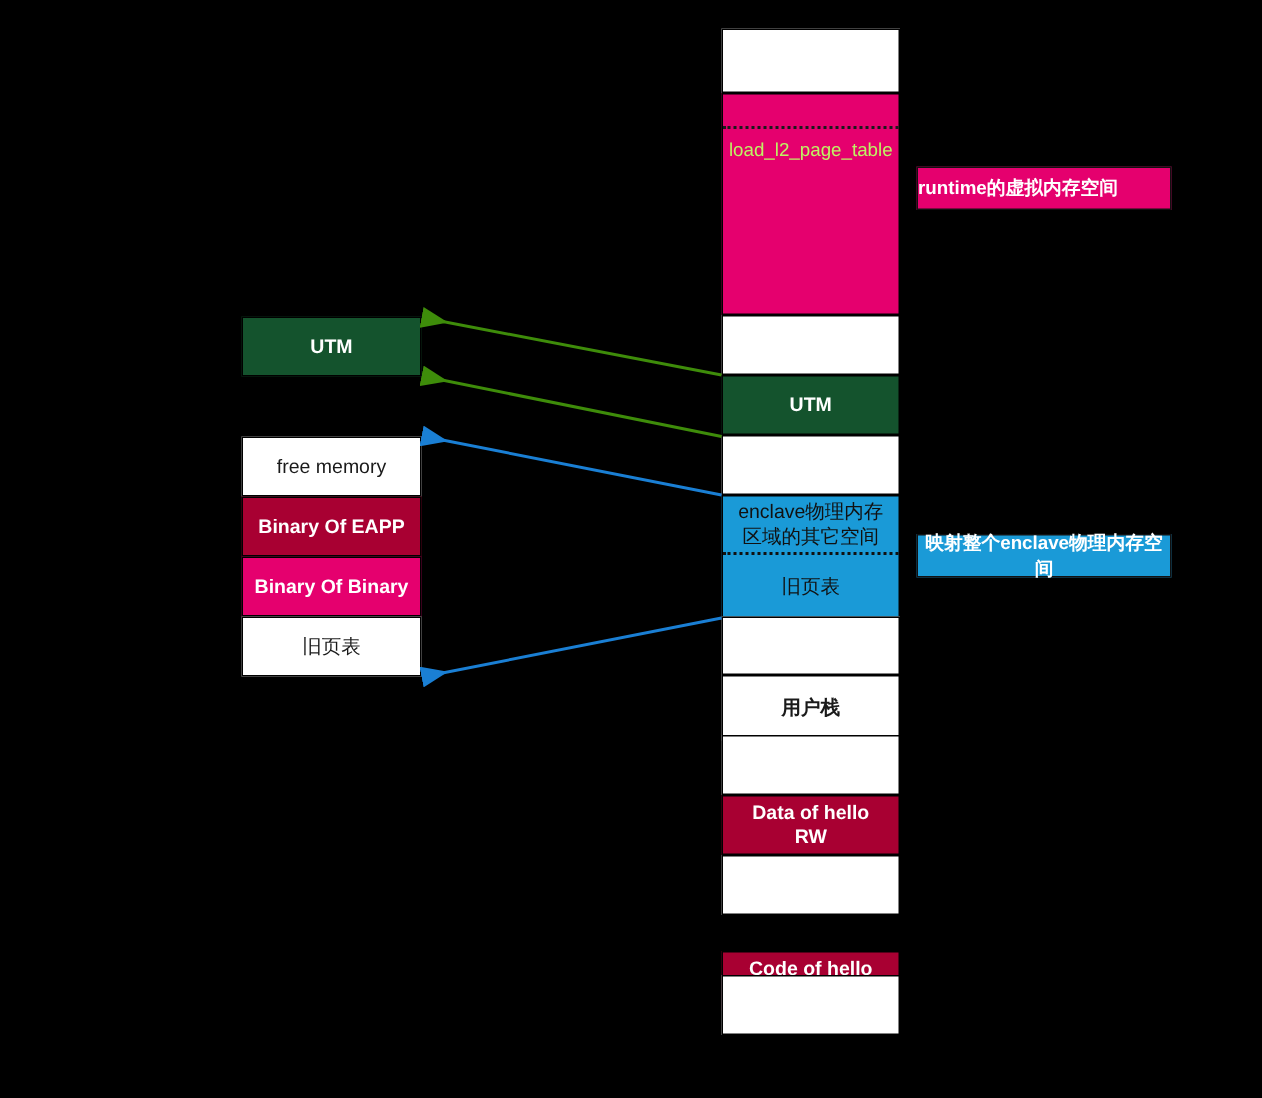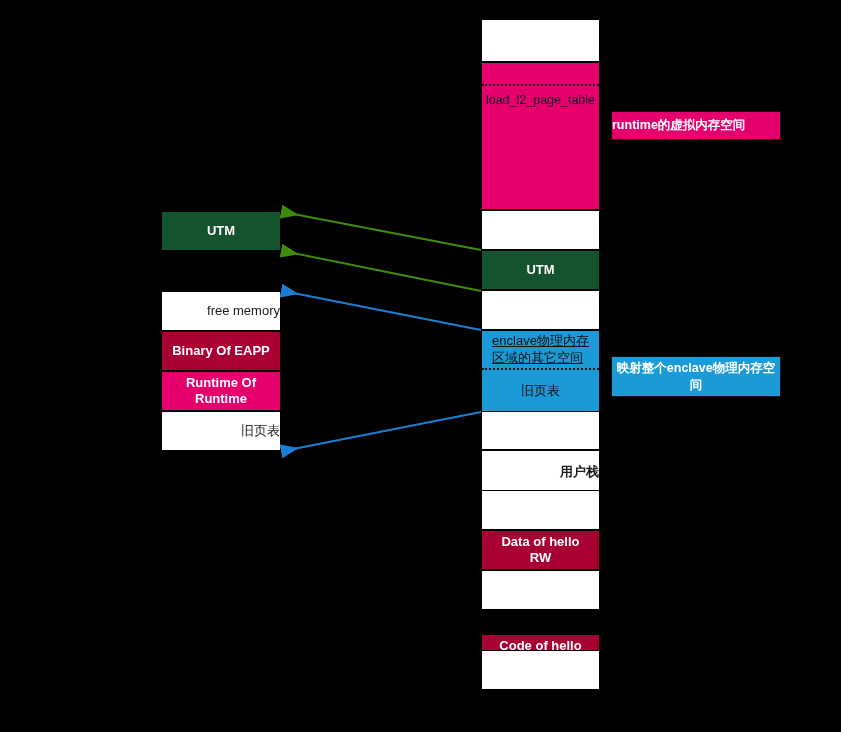--- a/index.html
+++ b/index.html
@@ -27,21 +27,20 @@
     justify-content: center;
     text-align: center;
     font-size: 13px;
     line-height: 1.2;
     white-space: pre-line;
   }
   .block.plain {
     background: #ffffff;
     color: #1a1a1a;
     font-weight: normal;
-    justify-content: flex-end;
   }
   .block.green {
     background: #14532d;
     color: #ffffff;
     font-weight: bold;
   }
   .block.pink {
     background: #E5006E;
     color: #ffffff;
     font-weight: bold;
@@ -61,46 +60,45 @@
   }
   .pt-pad {
     flex: 0 0 auto;
   }
   .pt-row {
     flex: 0 0 auto;
     height: 28px;
     display: flex;
     align-items: center;
     justify-content: center;
-    color: #0f172a;
+    color: #bef264;
     font-size: 12.5px;
     border-top: 2px dotted #1a1a1a;
   }
   .pt-row.last-line {
     border-bottom: 2px dotted #1a1a1a;
   }
   .blue-split {
     position: absolute;
     box-sizing: border-box;
     background: #1A9AD7;
     border: 1px solid #000000;
     display: flex;
     flex-direction: column;
   }
   .blue-top {
     flex: 1 1 auto;
     display: flex;
     align-items: center;
     justify-content: center;
-    text-align: left;
+    text-align: center;
     color: #111111;
     font-size: 13px;
     line-height: 1.25;
     white-space: pre-line;
-    text-decoration: underline;
   }
   .blue-bottom {
     flex: 0 0 41px;
     display: flex;
     align-items: center;
     justify-content: center;
     color: #111111;
     font-size: 13px;
     border-top: 2px dotted #111111;
   }
@@ -142,21 +140,21 @@
 
   <div class="block plain" style="left:161px; top:291px; width:120px; height:40px;">
     <span>free memory</span>
   </div>
 
   <div class="block darkred" style="left:161px; top:331px; width:120px; height:40px;">
     <span>Binary Of EAPP</span>
   </div>
 
   <div class="block pink" style="left:161px; top:371px; width:120px; height:40px;">
-    <span>Runtime Of Runtime</span>
+    <span>Binary Of Binary</span>
   </div>
 
   <div class="block plain" style="left:161px; top:411px; width:120px; height:40px;">
     <span>旧页表</span>
   </div>
 
   <div class="block plain" style="left:481px; top:19px; width:119px; height:43px;">
     <span></span>
   </div>
 
@@ -216,21 +214,21 @@
   </div>
 
   <div class="block plain" style="left:481px; top:650px; width:119px; height:40px;">
     <span></span>
   </div>
 
   <div class="callout pink" style="left:611px; top:111px; width:170px; height:29px;">
     <span>runtime的虚拟内存空间</span>
   </div>
 
-  <div class="callout blue" style="left:611px; top:356px; width:170px; height:41px;">
+  <div class="callout blue" style="left:611px; top:356px; width:170px; height:29px;">
     <span>映射整个enclave物理内存空间</span>
   </div>
 
   <svg class="arrows" viewBox="0 0 841 732">
     <defs>
       <marker id="head-green" markerWidth="9" markerHeight="7" refX="8" refY="3.5" orient="auto" markerUnits="strokeWidth">
         <polygon points="0 3.5, 9 0, 9 7" fill="#3E8C0A"></polygon>
       </marker>
       <marker id="head-blue" markerWidth="9" markerHeight="7" refX="8" refY="3.5" orient="auto" markerUnits="strokeWidth">
         <polygon points="0 3.5, 9 0, 9 7" fill="#1A7FD4"></polygon>

